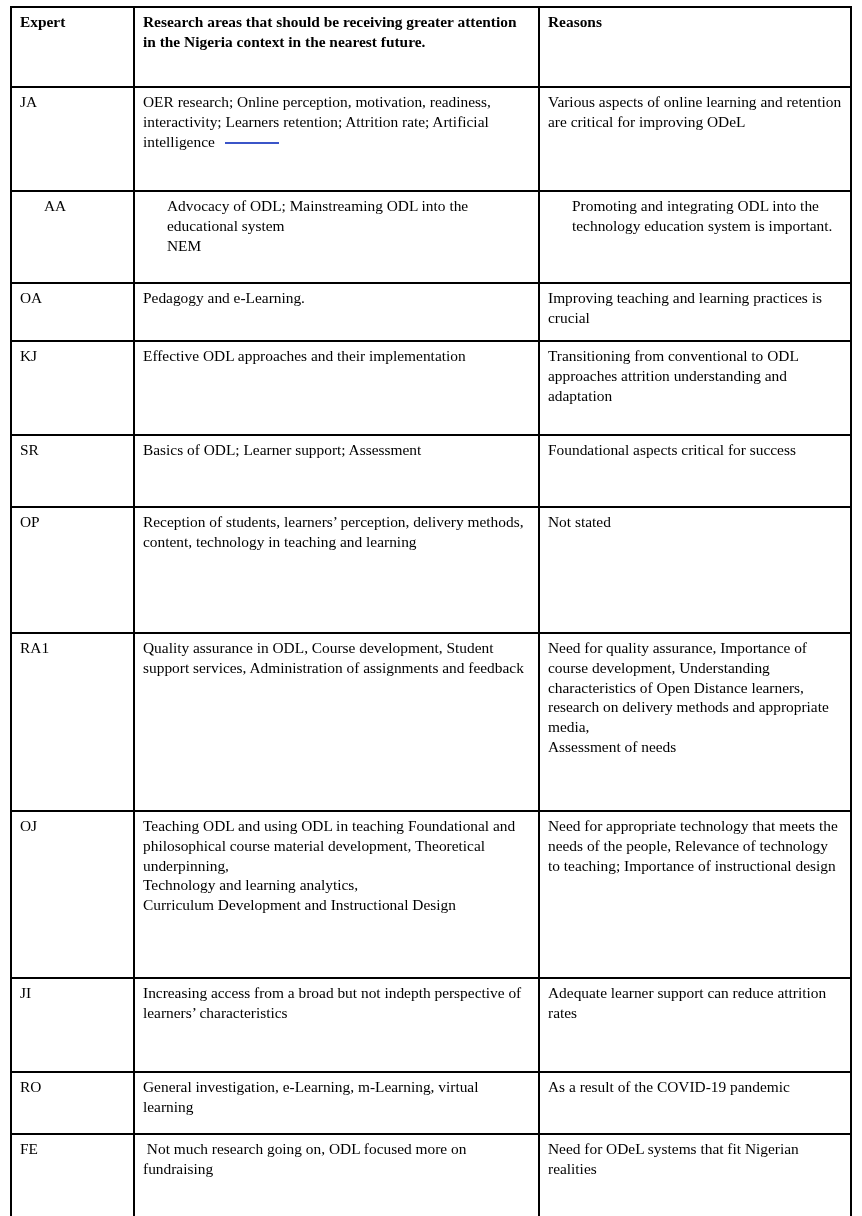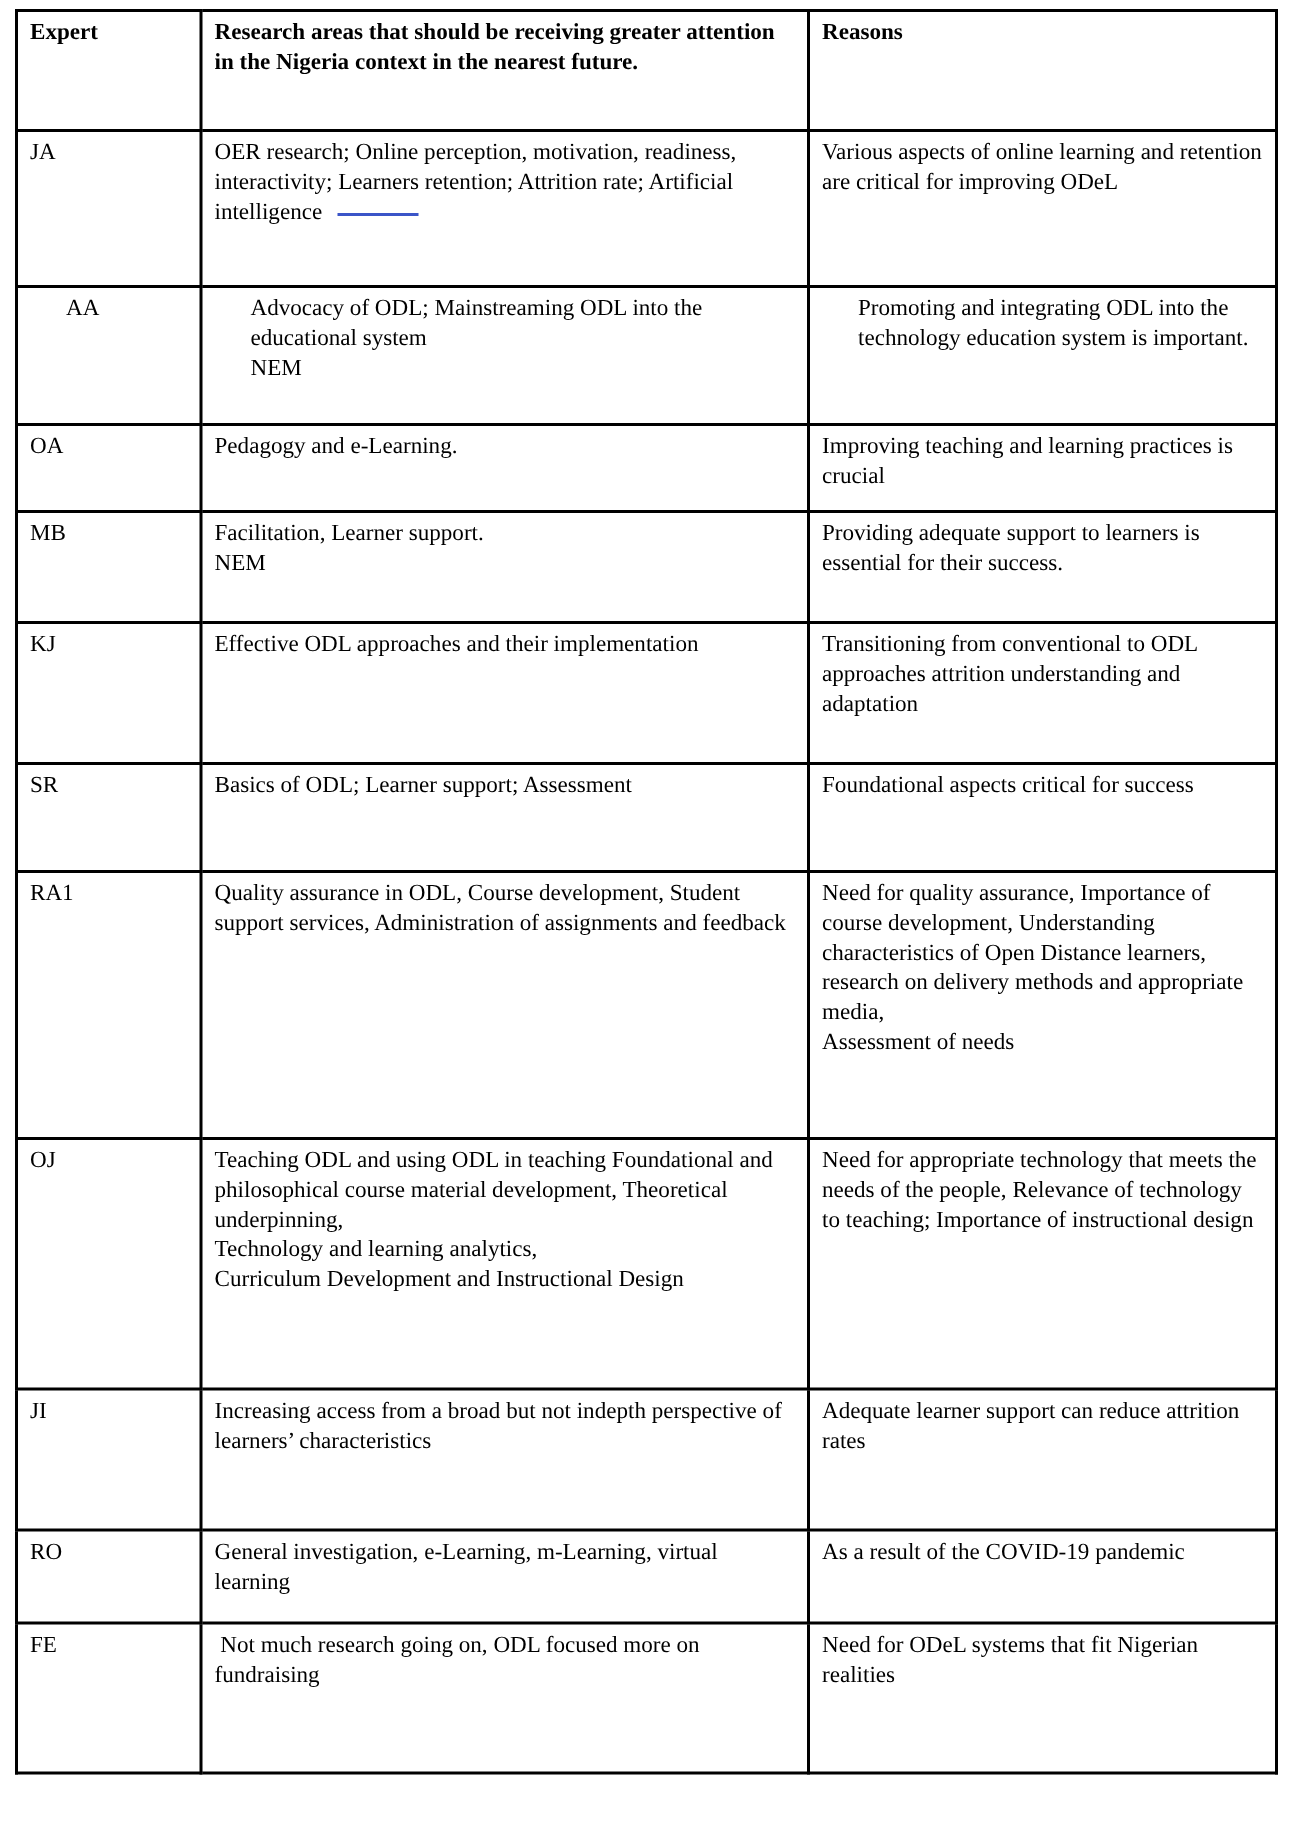--- a/index.html
+++ b/index.html
@@ -115,39 +115,38 @@
 NEM</span></td>
         <td><span class="cell-lines">Promoting and integrating ODL into the technology education system is important.</span></td>
       </tr>
 
       <tr class="r-oa">
         <td>OA</td>
         <td><span class="cell-lines">Pedagogy and e-Learning.</span></td>
         <td><span class="cell-lines">Improving teaching and learning practices is crucial</span></td>
       </tr>
 
-      <tr class="r-mb">
-        <td>MB</td>
-        <td><span class="cell-lines">Facilitation, Learner support.
-NEM</span></td>
-        <td><span class="cell-lines">Providing adequate support to learners is essential for their success.</span></td>
-      </tr>
 
       <tr class="r-kj">
         <td>KJ</td>
         <td><span class="cell-lines">Effective ODL approaches and their implementation</span></td>
         <td><span class="cell-lines">Transitioning from conventional to ODL approaches attrition understanding and adaptation</span></td>
       </tr>
 
       <tr class="r-sr">
         <td>SR</td>
         <td><span class="cell-lines">Basics of ODL; Learner support; Assessment</span></td>
         <td><span class="cell-lines">Foundational aspects critical for success</span></td>
       </tr>
 
+      <tr class="r-op">
+        <td>OP</td>
+        <td><span class="cell-lines">Reception of students, learners’ perception, delivery methods, content, technology in teaching and learning</span></td>
+        <td><span class="cell-lines">Not stated</span></td>
+      </tr>
 
       <tr class="r-ra1">
         <td>RA1</td>
         <td><span class="cell-lines">Quality assurance in ODL, Course development, Student support services, Administration of assignments and feedback</span></td>
         <td><span class="cell-lines">Need for quality assurance, Importance of course development, Understanding characteristics of Open Distance learners,
 research on delivery methods and appropriate media,
 Assessment of needs</span></td>
       </tr>
 
       <tr class="r-oj">

